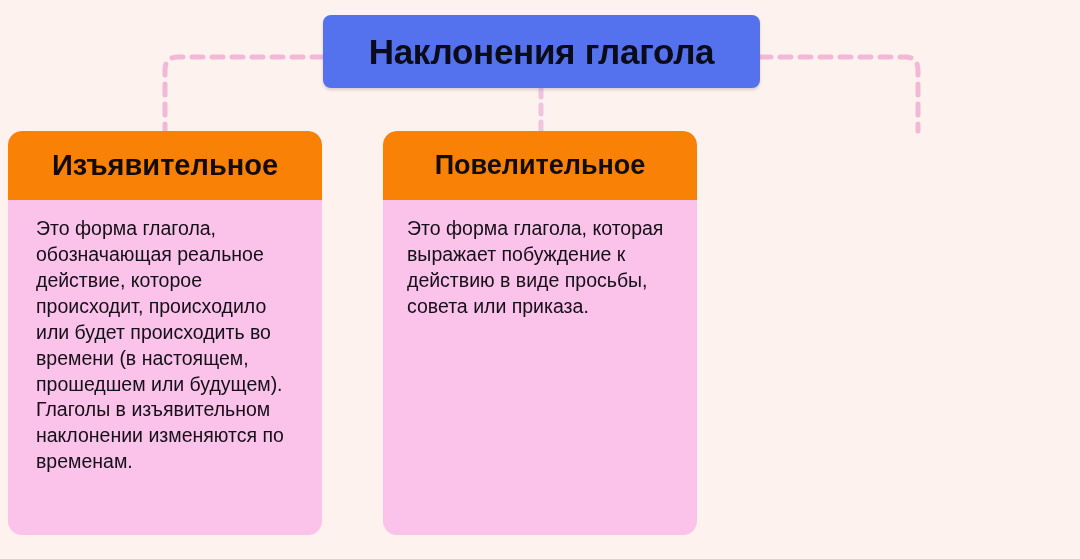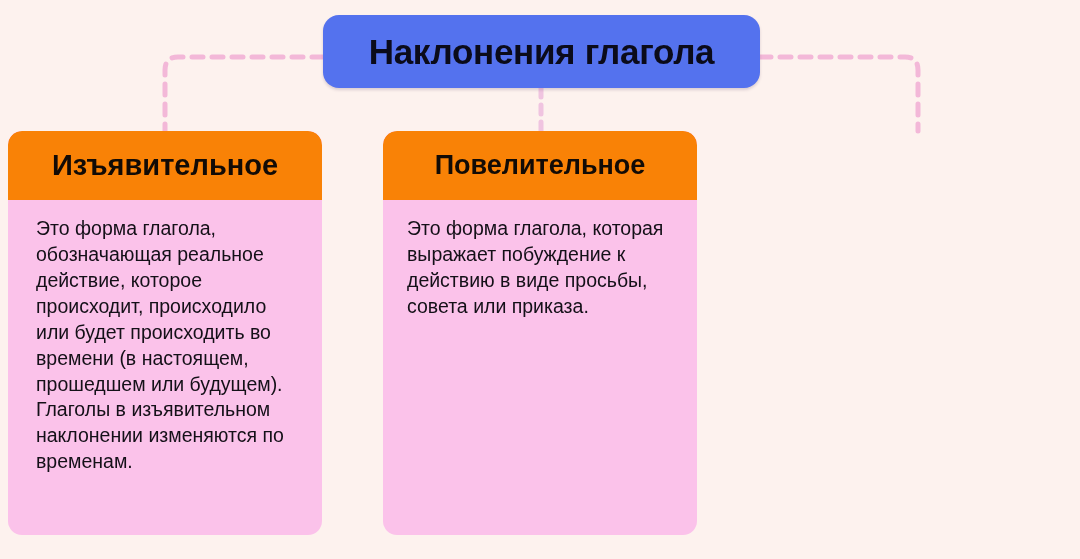--- a/index.html
+++ b/index.html
@@ -35,21 +35,21 @@
   }
 
   
   #root-node {
     position: absolute;
     left: 323px;
     top: 15px;
     width: 437px;
     height: 73px;
     background: #5472ee;
-    border-radius: 16px;
+    border-radius: 8px;
     display: flex;
     align-items: center;
     justify-content: center;
     z-index: 3;
     box-shadow: 0 2px 3px rgba(60,40,80,0.18);
   }
 
   #root-node .root-title {
     font-size: 35px;
     font-weight: bold;

